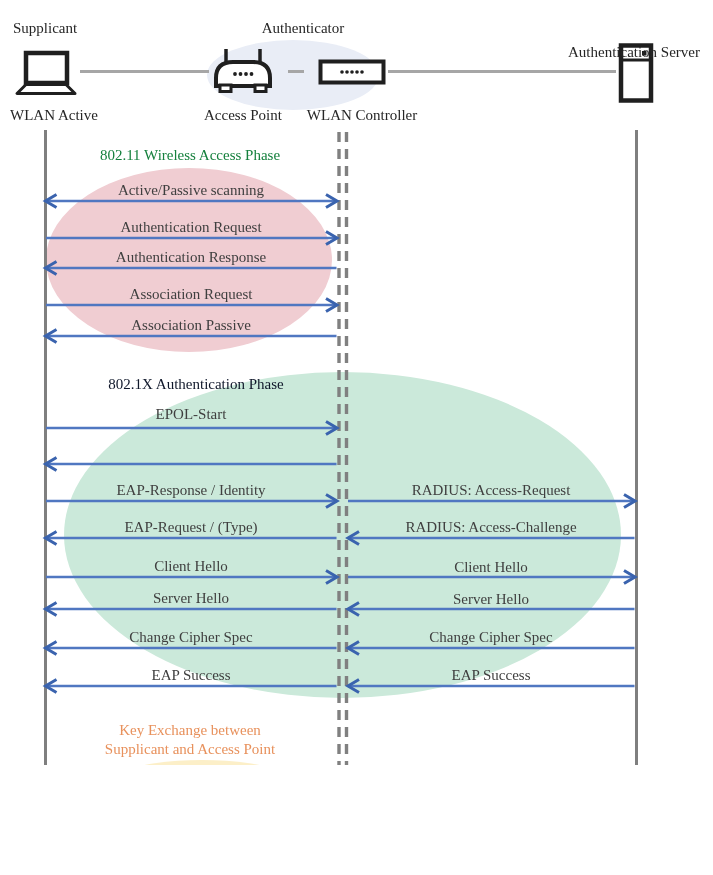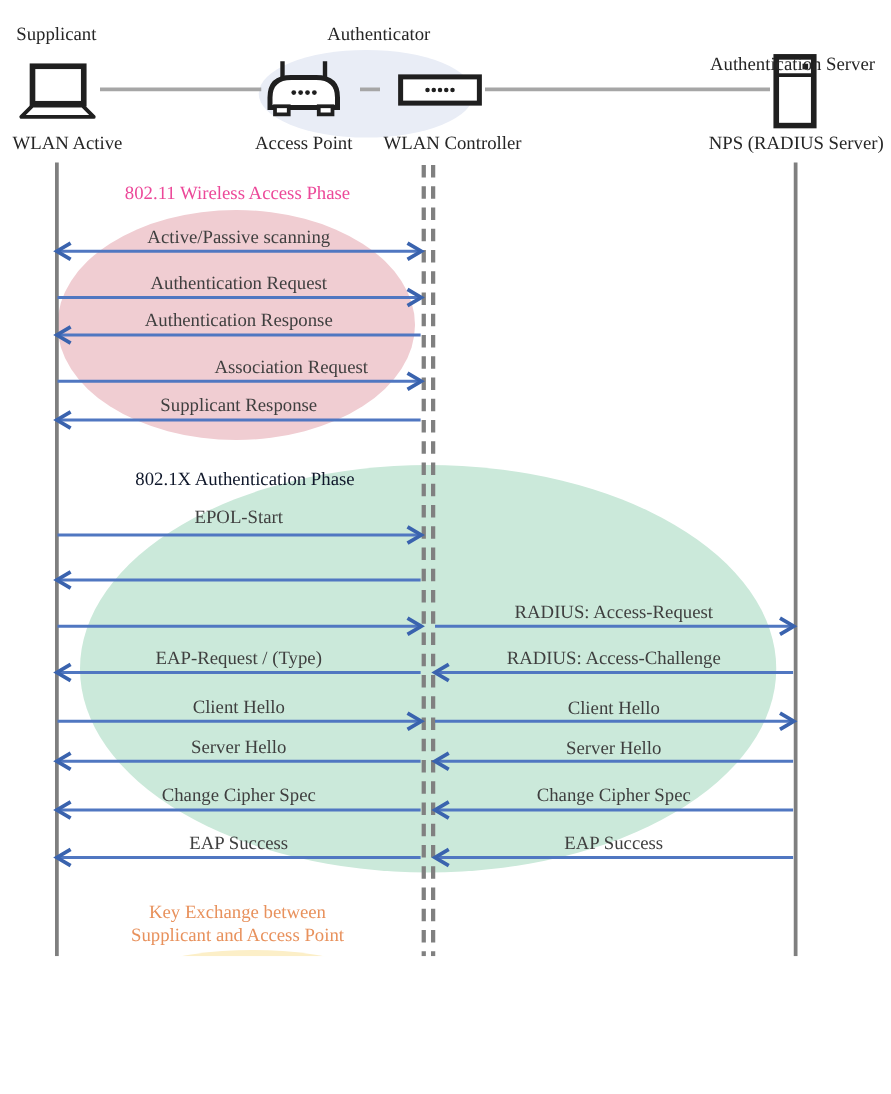--- a/index.html
+++ b/index.html
@@ -12,21 +12,21 @@
   #el-auth{left:207px;top:40px;width:172px;height:70px;background:#E9EDF6;}
   #el-p1{left:46px;top:168px;width:286px;height:184px;background:#F0CDD2;}
   #el-p2{left:64px;top:372px;width:557px;height:326px;background:#CBE9DA;}
   #el-p3{left:78px;top:760px;width:248px;height:88px;background:#FCEFC8;}
   #diagram-svg{position:absolute;left:0;top:0;z-index:1;}
   .icon{position:absolute;z-index:2;}
   .hdr{position:absolute;z-index:3;font-size:15px;color:#262626;white-space:nowrap;}
   .ctr{transform:translateX(-50%);}
   .msg{position:absolute;z-index:3;font-size:15px;color:#3f3f3f;white-space:nowrap;transform:translateX(-50%);}
   .phase{position:absolute;z-index:3;font-size:15px;white-space:nowrap;transform:translateX(-50%);}
-  .phase1{color:#ec4899;}
+  .phase1{color:#15803d;}
   .phase2{color:#0f172a;}
   .phase3{color:#E8915C;}
   .al{stroke:#5077C1;stroke-width:2.5;}
   .ah{stroke:#3A63AE;stroke-width:3;fill:none;}
   .life{stroke:#7F7F7F;stroke-width:3;}
   .conn{stroke:#A6A6A6;stroke-width:3;}
   .ic{stroke:#1f1f1f;fill:#ffffff;}
 </style>
 </head>
 <body>
@@ -187,33 +187,33 @@
     <rect x="24" y="8" width="4.5" height="4.5" fill="#1f1f1f"></rect>
   </svg>
 
   <div class="hdr" style="left:13px;top:20px;">Supplicant</div>
   <div class="hdr ctr" style="left:303px;top:20px;">Authenticator</div>
   <div class="hdr ctr" style="left:634px;top:20px;margin-top:24px;">Authentication Server</div>
 
   <div class="hdr" style="left:10px;top:107px;">WLAN Active</div>
   <div class="hdr ctr" style="left:243px;top:107px;">Access Point</div>
   <div class="hdr ctr" style="left:362px;top:107px;">WLAN Controller</div>
-  <div class="hdr ctr" style="left:637px;top:107px;">NPS (RADIUS Server)</div>
 
   <div class="phase phase1" style="left:190px;top:147px;">802.11 Wireless Access Phase</div>
   <div class="phase phase2" style="left:196px;top:376px;">802.1X Authentication Phase</div>
   <div class="phase phase3" style="left:190px;top:722px;">Key Exchange between</div>
   <div class="phase phase3" style="left:190px;top:741px;">Supplicant and Access Point</div>
 
   <div class="msg" style="left:191px;top:182px;">Active/Passive scanning</div>
   <div class="msg" style="left:191px;top:219px;">Authentication Request</div>
   <div class="msg" style="left:191px;top:249px;">Authentication Response</div>
-  <div class="msg" style="left:191px;top:286px;margin-left:42px;">Association Request</div>
-  <div class="msg" style="left:191px;top:317px;">Supplicant Response</div>
+  <div class="msg" style="left:191px;top:286px;">Association Request</div>
+  <div class="msg" style="left:191px;top:317px;">Association Passive</div>
   <div class="msg" style="left:191px;top:406px;">EPOL-Start</div>
+  <div class="msg" style="left:191px;top:482px;">EAP-Response / Identity</div>
   <div class="msg" style="left:191px;top:519px;">EAP-Request / (Type)</div>
   <div class="msg" style="left:191px;top:558px;">Client Hello</div>
   <div class="msg" style="left:191px;top:590px;">Server Hello</div>
   <div class="msg" style="left:191px;top:629px;">Change Cipher Spec</div>
   <div class="msg" style="left:191px;top:667px;">EAP Success</div>
 
   <div class="msg" style="left:491px;top:519px;">RADIUS: Access-Challenge</div>
   <div class="msg" style="left:491px;top:482px;">RADIUS: Access-Request</div>
   <div class="msg" style="left:491px;top:559px;">Client Hello</div>
   <div class="msg" style="left:491px;top:591px;">Server Hello</div>

